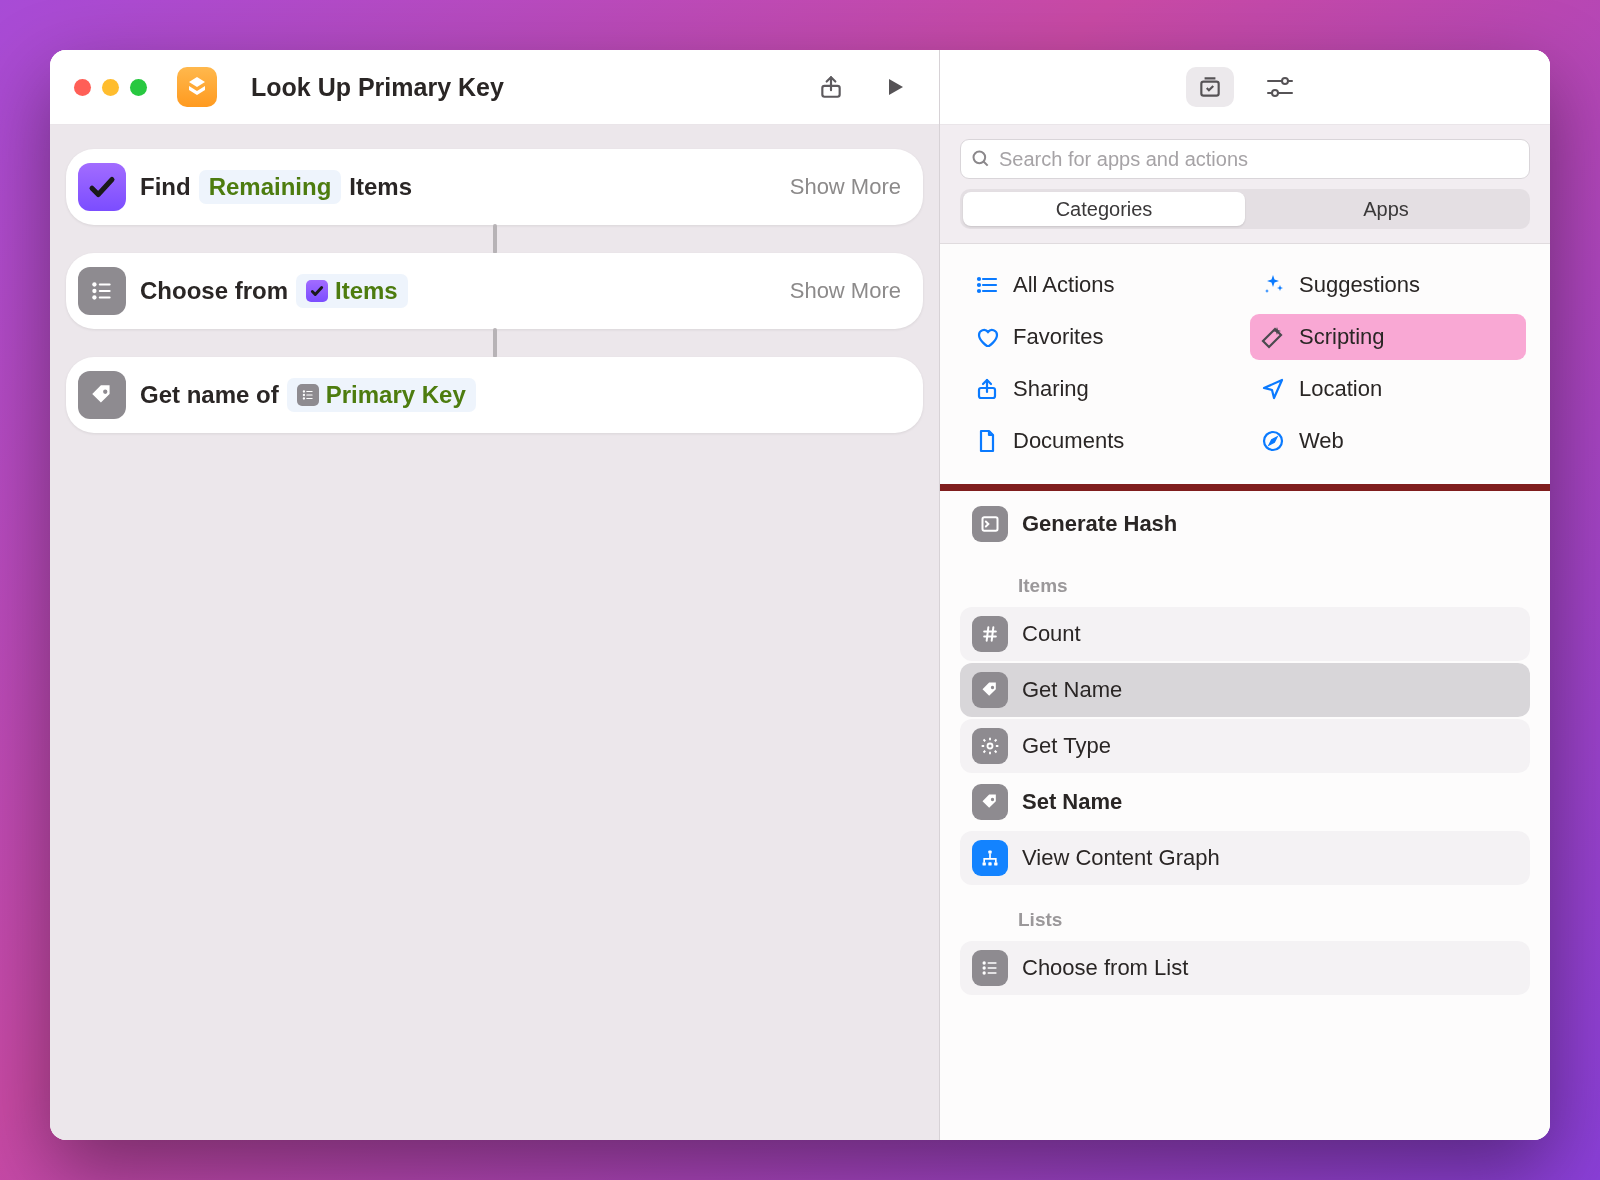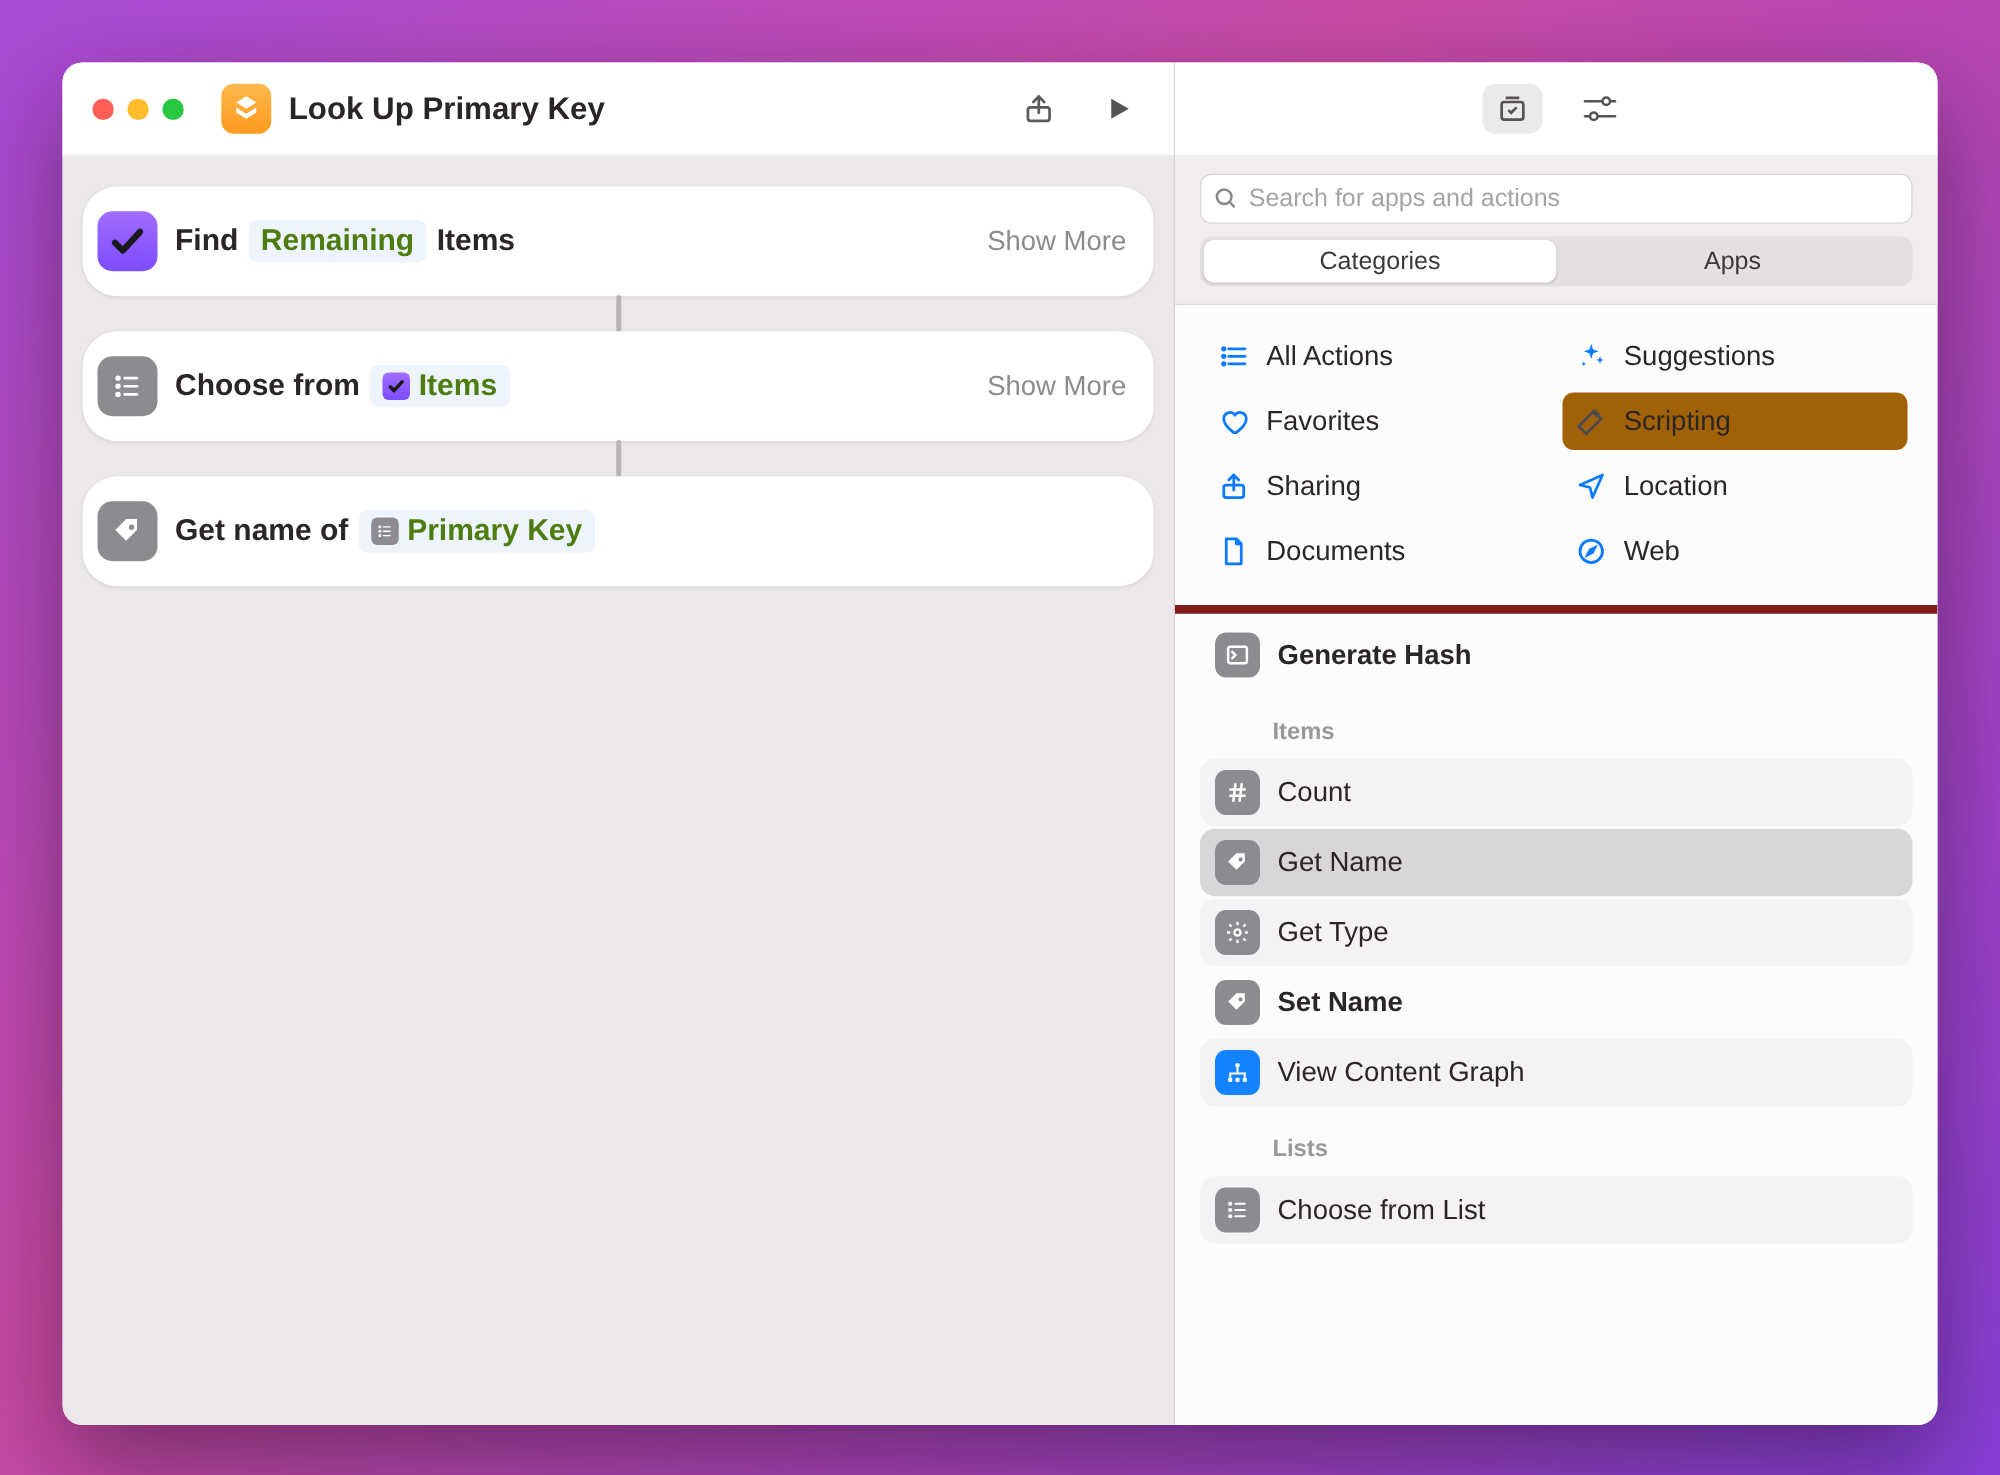--- a/index.html
+++ b/index.html
@@ -41,28 +41,28 @@
   .dot { width: 17px; height: 17px; border-radius: 50%; }
   .dot.r { background:#ff5f57; }
   .dot.y { background:#ffbd2e; }
   .dot.g { background:#28c840; }
   .app-icon {
     width: 40px; height: 40px; border-radius: 10px;
     background: linear-gradient(#ffb84d,#ff9a1f);
     display:flex; align-items:center; justify-content:center;
     color:#fff;
   }
-  .win-title { font-size: 25px; font-weight:700; color:#2a2625; margin-left:2px; flex:1;}
+  .win-title { font-size: 25px; font-weight:700; color:#2a2625; margin-left:22px; flex:1;}
   .tb-btn { width:40px; height:40px; display:flex;align-items:center;justify-content:center; color:#5d5a5e; margin-left:12px;}
   .tb-btn.play svg { fill:#565356;}
   .workflow { padding: 24px 16px; display:flex; flex-direction:column; }
   .action-card {
     background:#fff;
     border-radius: 28px;
-    height: 88px;
+    height: 76px;
     display:flex;
     align-items:center;
     padding: 0 22px 0 12px;
     box-shadow: 0 1px 3px rgba(0,0,0,0.08);
     gap: 14px;
     font-size: 24px;
     color:#2a2625;
   }
   .card-icon {
     width: 48px; height:48px; border-radius:12px;
@@ -140,21 +140,21 @@
     column-gap: 10px;
     row-gap: 6px;
     border-bottom:7px solid #7f1d1d;
   }
   .cat-item{
     display:flex;align-items:center; gap:13px;
     font-size:22px; color:#2a2625;
     height:46px; padding:0 10px; border-radius:9px;
   }
   .cat-item svg{width:24px;height:24px;}
-  .cat-item.sel{ background:#a16207; }
+  .cat-item.sel{ background:#f9a8d4; }
   .cat-icon{ color:#0a7aff; width:26px; display:flex;justify-content:center;}
   .cat-item.sel .cat-icon{ color:#4a4a4f;}
 
   .action-list{ flex:1; overflow:auto; padding: 6px 20px 20px;}
   .al-row{
     display:flex;align-items:center;gap:14px;
     height:54px; padding:0 12px; border-radius:12px;
     font-size:22px; color:#2a2625;
     margin-top:2px;
   }

